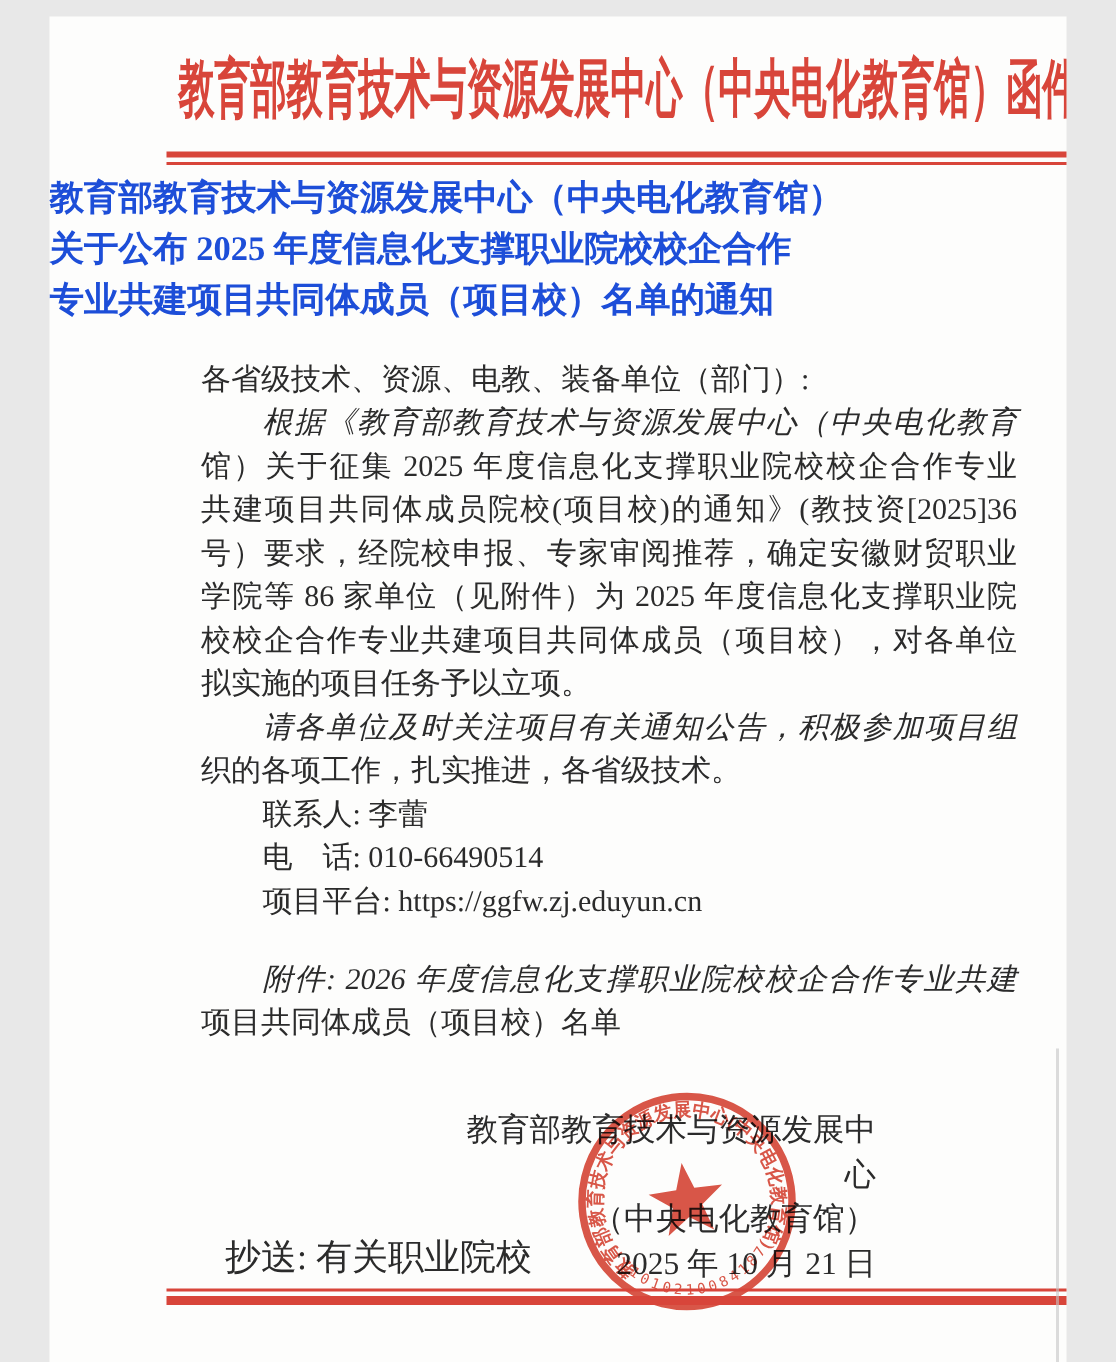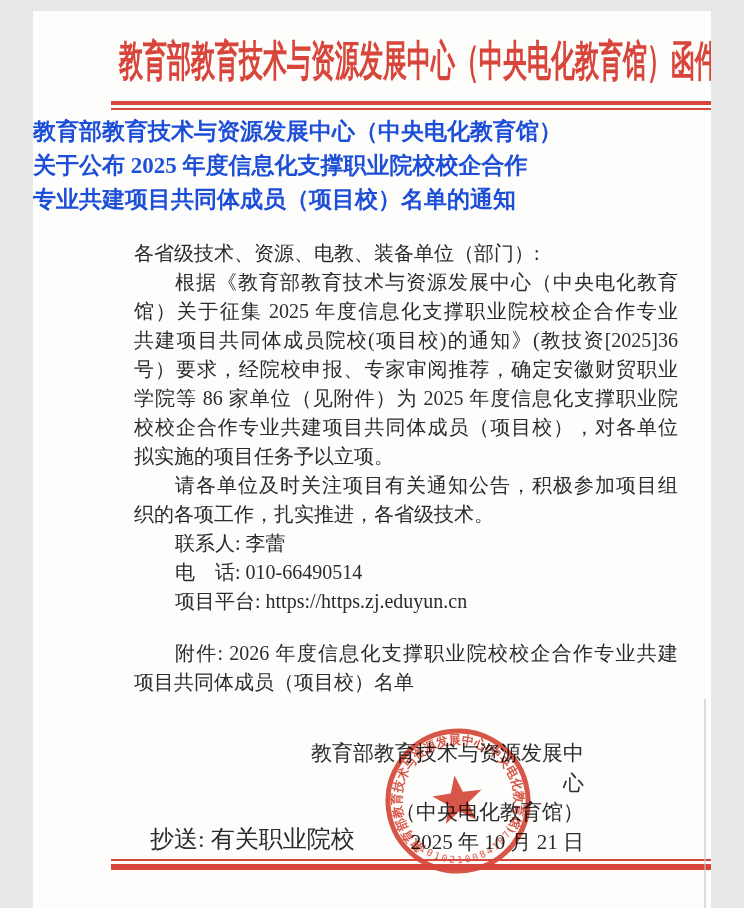--- a/index.html
+++ b/index.html
@@ -40,21 +40,21 @@
     color:#1d4ed8;
   }
   
   .body-block{
     position:absolute;left:101px;top:228px;width:544px;
     font-size:20px;
   }
   .bline{height:29px;line-height:29px;}
   .bline.justify{text-align:justify;text-align-last:justify;text-justify:inter-ideograph;}
   .bline.indent{padding-left:41px;}
-  .bline.justify.indent{padding-left:41px;width:503px;}
+  .bline.justify.indent{padding-left:41px;width:503px;font-style:italic;}
   .spacer{height:23px;}
   
   .signature{
     position:absolute;left:277px;top:728px;width:274px;
     text-align:right;font-size:21px;line-height:29.5px;
   }
   
   .cc-line{
     position:absolute;left:117px;top:816px;
     font-size:24px;line-height:24px;
@@ -95,21 +95,21 @@
     <div class="bline justify">馆）关于征集 2025 年度信息化支撑职业院校校企合作专业</div>
     <div class="bline justify">共建项目共同体成员院校(项目校)的通知》(教技资[2025]36</div>
     <div class="bline justify">号）要求，经院校申报、专家审阅推荐，确定安徽财贸职业</div>
     <div class="bline justify">学院等 86 家单位（见附件）为 2025 年度信息化支撑职业院</div>
     <div class="bline justify">校校企合作专业共建项目共同体成员（项目校），对各单位</div>
     <div class="bline">拟实施的项目任务予以立项。</div>
     <div class="bline justify indent">请各单位及时关注项目有关通知公告，积极参加项目组</div>
     <div class="bline">织的各项工作，扎实推进，各省级技术。</div>
     <div class="bline indent">联系人: 李蕾</div>
     <div class="bline indent">电　话: 010-66490514</div>
-    <div class="bline indent">项目平台: https://https.zj.eduyun.cn</div>
+    <div class="bline indent">项目平台: https://ggfw.zj.eduyun.cn</div>
     <div class="spacer"></div>
     <div class="bline justify indent">附件: 2026 年度信息化支撑职业院校校企合作专业共建</div>
     <div class="bline">项目共同体成员（项目校）名单</div>
   </div>
 
   <div class="signature">
     <div>教育部教育技术与资源发展中心</div>
     <div>（中央电化教育馆）</div>
     <div>2025 年 10 月 21 日</div>
   </div>

